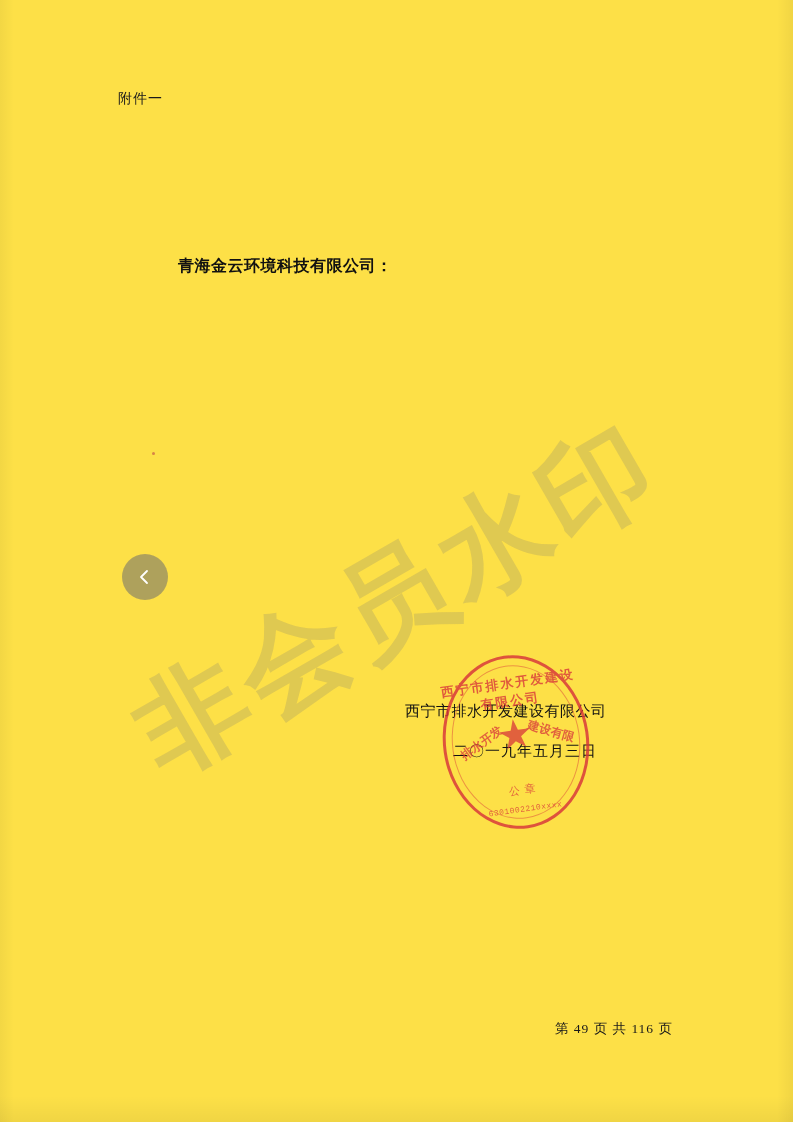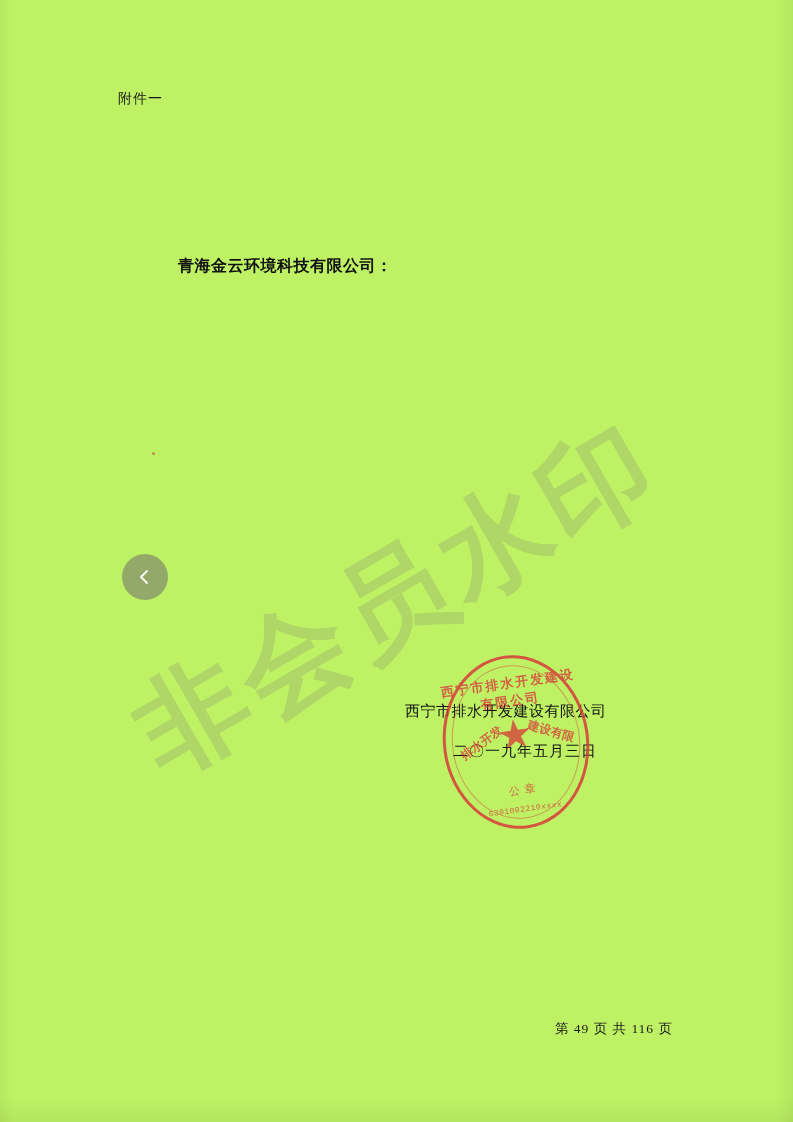--- a/index.html
+++ b/index.html
@@ -7,21 +7,21 @@
     padding: 0;
     background: #ffffff;
   }
   body {
     font-family: "Liberation Serif", "DejaVu Serif", serif;
   }
   .page {
     position: relative;
     width: 793px;
     height: 1122px;
-    background: #bef264;
+    background: #fde047;
     overflow: hidden;
   }
   
   .page-shadow-left {
     position: absolute;
     left: 0; top: 0;
     width: 14px; height: 100%;
     background: linear-gradient(to right, rgba(0,0,0,0.045), rgba(0,0,0,0));
     pointer-events: none;
   }

